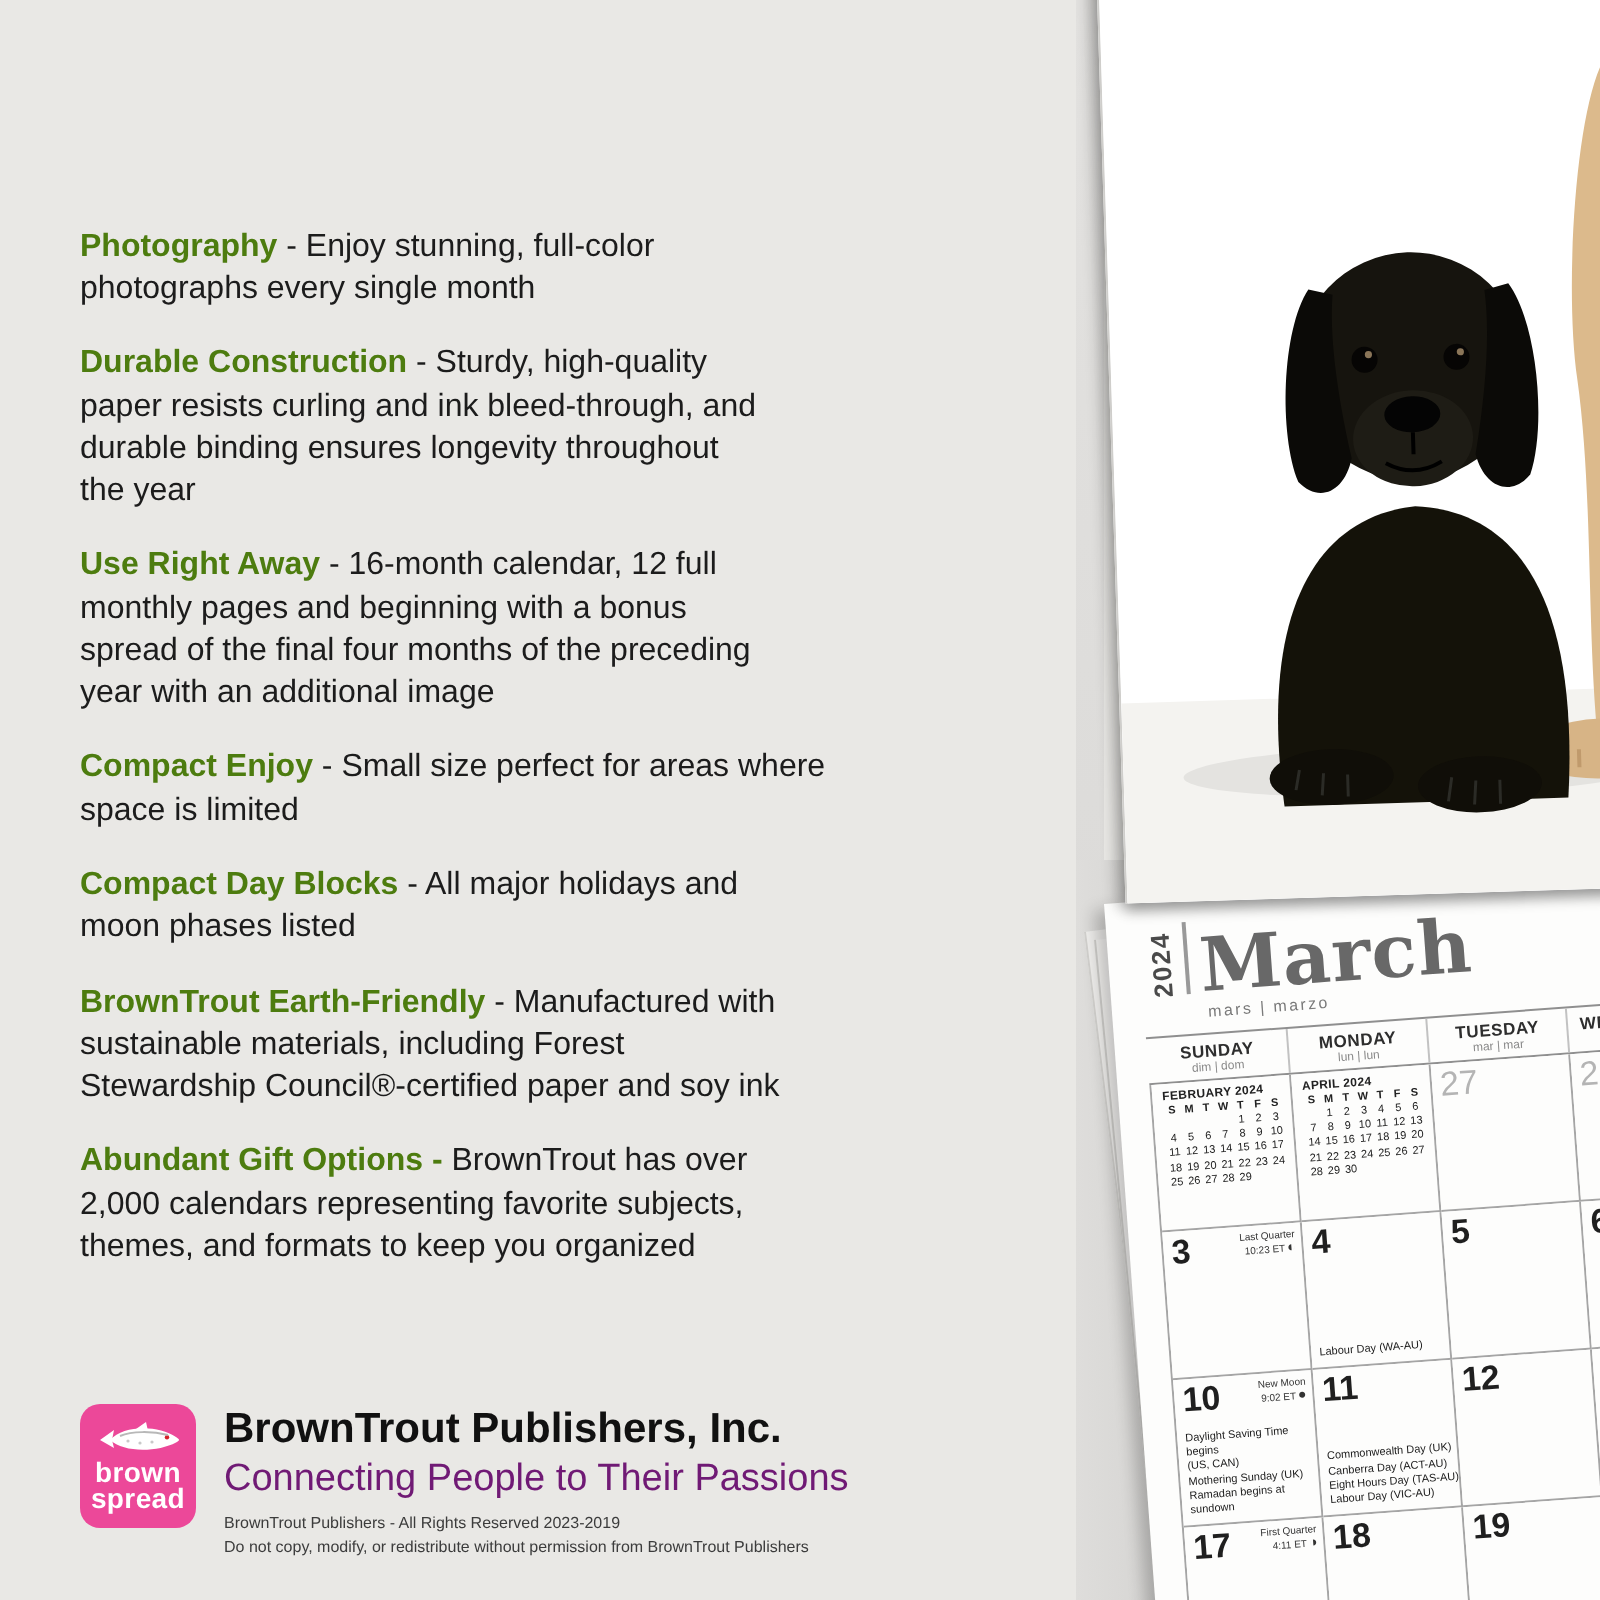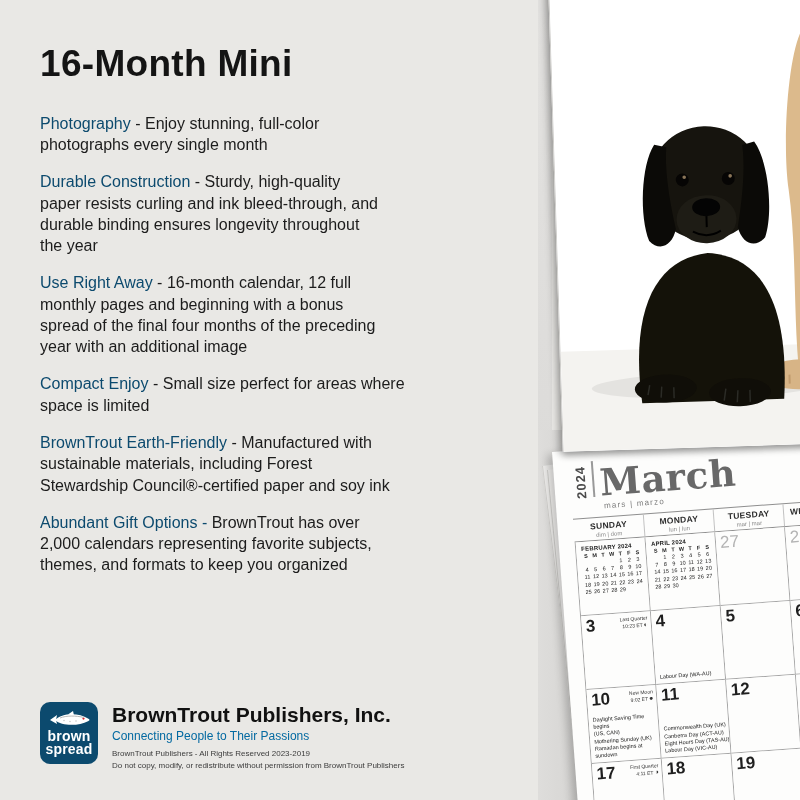--- a/index.html
+++ b/index.html
@@ -9,33 +9,33 @@
     font-family:"Liberation Sans", sans-serif;
     -webkit-font-smoothing:antialiased;
   }
   
   .left-col{position:absolute;left:40px;top:40px;width:485px;}
   .page-title{
     font-size:37px;font-weight:800;color:#141414;line-height:1.32;
     margin:0 0 24px 0;letter-spacing:0.3px;
   }
   .feature{font-size:16px;line-height:1.33;color:#1c1c1c;margin:0 0 16px 0;}
-  .feature b{font-weight:400;color:#0c4a6e;}
+  .feature b{font-weight:700;color:#4d7c0f;}
   .feature .txt{white-space:pre-wrap;}
   
   .footer{position:absolute;left:40px;top:702px;width:520px;display:flex;align-items:flex-start;}
   .logo{
-    width:58px;height:62px;border-radius:10px;background:#0c4a6e;
+    width:58px;height:62px;border-radius:10px;background:#ec4899;
     margin-right:14px;flex:0 0 auto;display:flex;flex-direction:column;align-items:center;
     padding-top:6px;box-sizing:border-box;
   }
   .logo-words{color:#fff;font-weight:700;font-size:14px;line-height:0.95;text-align:center;letter-spacing:0.2px;}
   .footer-text{padding-top:2px;}
   .company{font-size:21px;font-weight:800;color:#111;margin:0;line-height:1.05;}
-  .tagline{font-size:12px;color:#0369a1;margin:3px 0 5px 0;}
+  .tagline{font-size:19px;color:#701a75;margin:3px 0 5px 0;text-align:center;}
   .small-print{font-size:8px;color:#3c3c3c;line-height:1.5;}
   
   .right-panel{position:absolute;left:538px;top:0;width:262px;height:800px;overflow:hidden;}
   .wall-left{position:absolute;left:0;top:0;width:14px;height:800px;
     background:linear-gradient(#e3e2e0,#d7d6d4);}
   .wall-shade{position:absolute;left:0;top:430px;width:70px;height:370px;
     background:linear-gradient(to right,#dedddb,#d0cfcd);}
   .stack-strip{position:absolute;background:#f0efed;border-left:1px solid #d2d1ce;}
   .stack-1{left:4px;top:466px;width:15px;height:330px;transform:rotate(-7deg);transform-origin:top left;}
   .stack-2{left:9px;top:470px;width:12px;height:330px;transform:rotate(-5.5deg);transform-origin:top left;
@@ -87,34 +87,36 @@
   .cell.mini{padding:4px 1px 0 5px;box-sizing:border-box;}
   .mini-title{font-size:6px;font-weight:700;color:#222;margin-bottom:1px;letter-spacing:0.2px;}
   .mini-grid{display:grid;grid-template-columns:repeat(7,8.6px);}
   .mini-grid span{font-size:5.5px;line-height:1.3;color:#222;text-align:center;}
   .mini-dh span{font-weight:700;}
 </style>
 </head>
 <body>
 
 <div class="left-col">
-  <h1 class="page-title"><span>16-Month Mini</span><br></h1>
+  <h1 class="page-title"><br></h1>
 
   <p class="feature"><b>Photography</b><span class="txt"> - Enjoy stunning, full-color
 photographs every single month</span></p>
   <p class="feature"><b>Durable Construction</b><span class="txt"> - Sturdy, high-quality
 paper resists curling and ink bleed-through, and
 durable binding ensures longevity throughout
 the year</span></p>
   <p class="feature"><b>Use Right Away</b><span class="txt"> - 16-month calendar, 12 full
 monthly pages and beginning with a bonus
 spread of the final four months of the preceding
 year with an additional image</span></p>
   <p class="feature"><b>Compact Enjoy</b><span class="txt"> - Small size perfect for areas where
 space is limited</span></p>
+  <p class="feature"><b>Compact Day Blocks</b><span class="txt"> - All major holidays and
+moon phases listed</span></p>
   <p class="feature"><b>BrownTrout Earth-Friendly</b><span class="txt"> - Manufactured with
 sustainable materials, including Forest
 Stewardship Council®-certified paper and soy ink</span></p>
   <p class="feature"><b>Abundant Gift Options -</b><span class="txt"> BrownTrout has over
 2,000 calendars representing favorite subjects,
 themes, and formats to keep you organized</span></p>
 </div>
 
 <div class="footer">
   <div class="logo">

